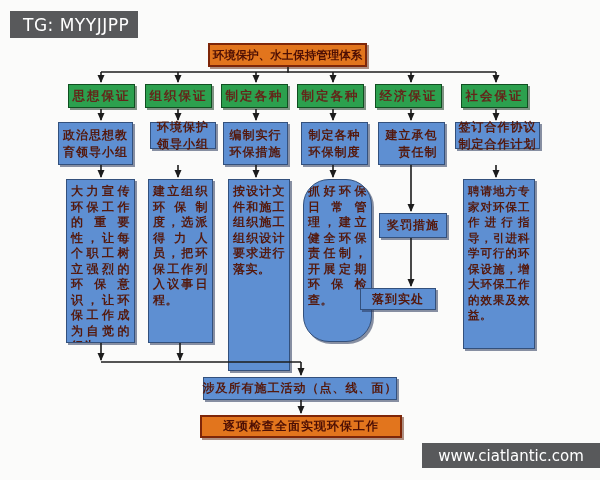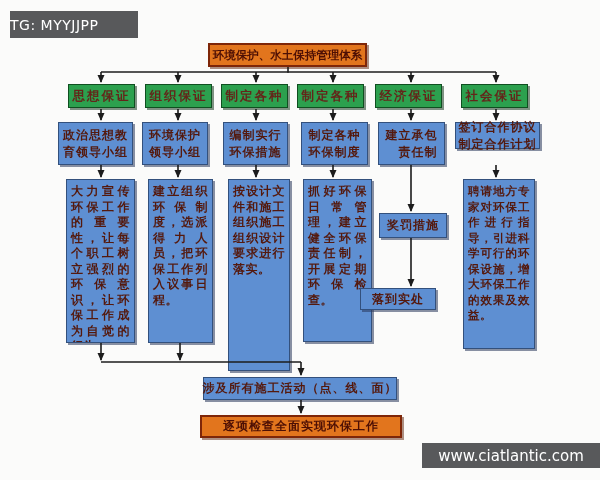--- a/index.html
+++ b/index.html
@@ -1,20 +1,20 @@
 <!DOCTYPE html>
 <html><head>
 <meta charset="utf-8">
 <style>
   html,body{margin:0;padding:0;background:#ffffff;}
   .canvas{position:relative;width:600px;height:480px;background:#fbfbfa;overflow:hidden;
           font-family:"DejaVu Sans","Liberation Sans",sans-serif;}
   .abs{position:absolute;box-sizing:border-box;}
   .banner{background:#58595b;color:#ffffff;display:flex;align-items:center;}
-  .banner-top{font-size:14px;letter-spacing:.5px;}
+  .banner-top{font-size:17px;padding-left:13px;letter-spacing:.5px;}
   .banner-bottom{font-size:15px;justify-content:center;}
   .box{display:flex;align-items:center;justify-content:center;text-align:right;font-weight:bold;}
   .obox{background:#e2751d;border:2px solid #7e2608;box-shadow:2px 2px 0 rgba(95,35,10,.5);color:#4d0f04;}
   .gbox{background:#2ca04e;border:1.5px solid #0f4f20;box-shadow:2px 2px 0 rgba(25,60,32,.55);
         color:#63261a;font-size:12.5px;letter-spacing:2px;}
   .bbox{background:#5e8fd2;border:1.5px solid #33507c;box-shadow:2px 2px 0 rgba(40,55,90,.55);color:#54190d;}
   .title-box{font-size:11.5px;letter-spacing:0;}
   .group{font-size:12px;line-height:17px;white-space:pre-line;letter-spacing:1px;}
   .tall{display:block;font-size:12px;line-height:15.5px;letter-spacing:.5px;padding:4px;
         text-align:justify;text-justify:inter-character;overflow:hidden;font-weight:bold;}
@@ -35,35 +35,35 @@
 
   <div class="abs box gbox" style="left:68px;top:84px;width:67px;height:24px;">思想保证</div>
   <div class="abs box gbox" style="left:145px;top:84px;width:67px;height:24px;">组织保证</div>
   <div class="abs box gbox" style="left:221px;top:84px;width:67px;height:24px;">制定各种</div>
   <div class="abs box gbox" style="left:297px;top:84px;width:67px;height:24px;">制定各种</div>
   <div class="abs box gbox" style="left:375px;top:84px;width:67px;height:24px;">经济保证</div>
   <div class="abs box gbox" style="left:461px;top:84px;width:67px;height:24px;">社会保证</div>
 
   <div class="abs box bbox group" style="left:58px;top:122px;width:75px;height:43px;">政治思想教
 育领导小组</div>
-  <div class="abs box bbox group" style="left:142px;top:122px;width:66px;height:43px;">环境保护
+  <div class="abs box bbox group" style="left:150px;top:122px;width:66px;height:27px;">环境保护
 领导小组</div>
   <div class="abs box bbox group" style="left:223px;top:122px;width:65px;height:43px;">编制实行
 环保措施</div>
   <div class="abs box bbox group" style="left:301px;top:122px;width:67px;height:43px;">制定各种
 环保制度</div>
   <div class="abs box bbox group" style="left:378px;top:122px;width:67px;height:43px;">建立承包
 责任制</div>
   <div class="abs box bbox group" style="left:455px;top:122px;width:85px;height:27px;">签订合作协议
 制定合作计划</div>
 
   <div class="abs bbox tall" style="left:66px;top:179px;width:69px;height:164px;">大力宣传环保工作的重要性，让每个职工树立强烈的环保意识，让环保工作成为自觉的行为。</div>
   <div class="abs bbox tall" style="left:148px;top:179px;width:65px;height:164px;">建立组织环保制度，选派得力人员，把环保工作列入议事日程。</div>
   <div class="abs bbox tall" style="left:228px;top:179px;width:62px;height:192px;">按设计文件和施工组织施工组织设计要求进行落实。</div>
-  <div class="abs bbox tall" style="left:303px;top:179px;width:69px;height:163px;">抓好环保日常管理，建立健全环保责任制，开展定期环保检查。</div>
+  <div class="abs bbox tall" style="left:303px;top:179px;width:69px;height:163px;border-radius:26px;">抓好环保日常管理，建立健全环保责任制，开展定期环保检查。</div>
   <div class="abs bbox tall tall-c6" style="left:463px;top:179px;width:72px;height:170px;">聘请地方专家对环保工作进行指导，引进科学可行的环保设施，增大环保工作的效果及效益。</div>
 
   <div class="abs box bbox step" style="left:379px;top:213px;width:68px;height:25px;">奖罚措施</div>
   <div class="abs box bbox step" style="left:360px;top:288px;width:76px;height:22px;">落到实处</div>
 
   <div class="abs box bbox footer-box" style="left:203px;top:377px;width:194px;height:23px;">涉及所有施工活动（点、线、面）</div>
   <div class="abs box obox footer-box" style="left:200px;top:415px;width:202px;height:23px;">逐项检查全面实现环保工作</div>
 
   <svg class="connectors" width="600" height="480" viewBox="0 0 600 480">
     <defs>

